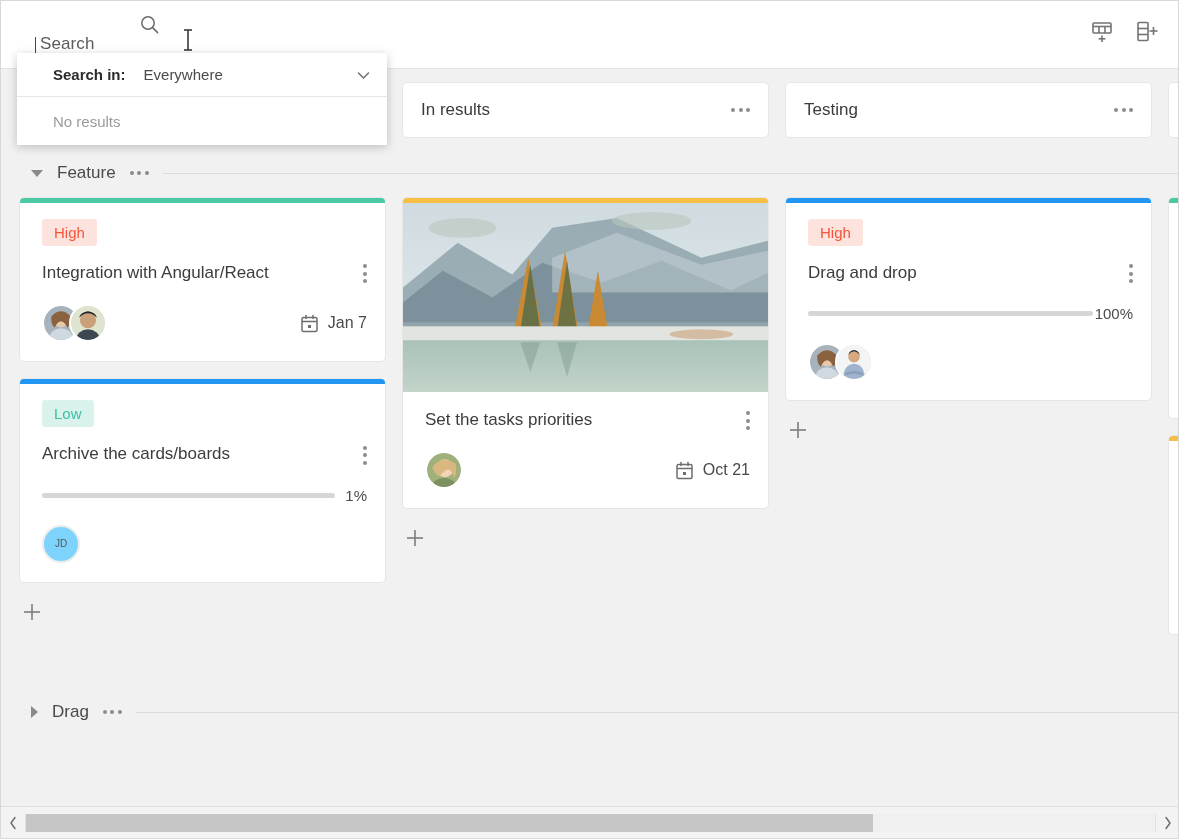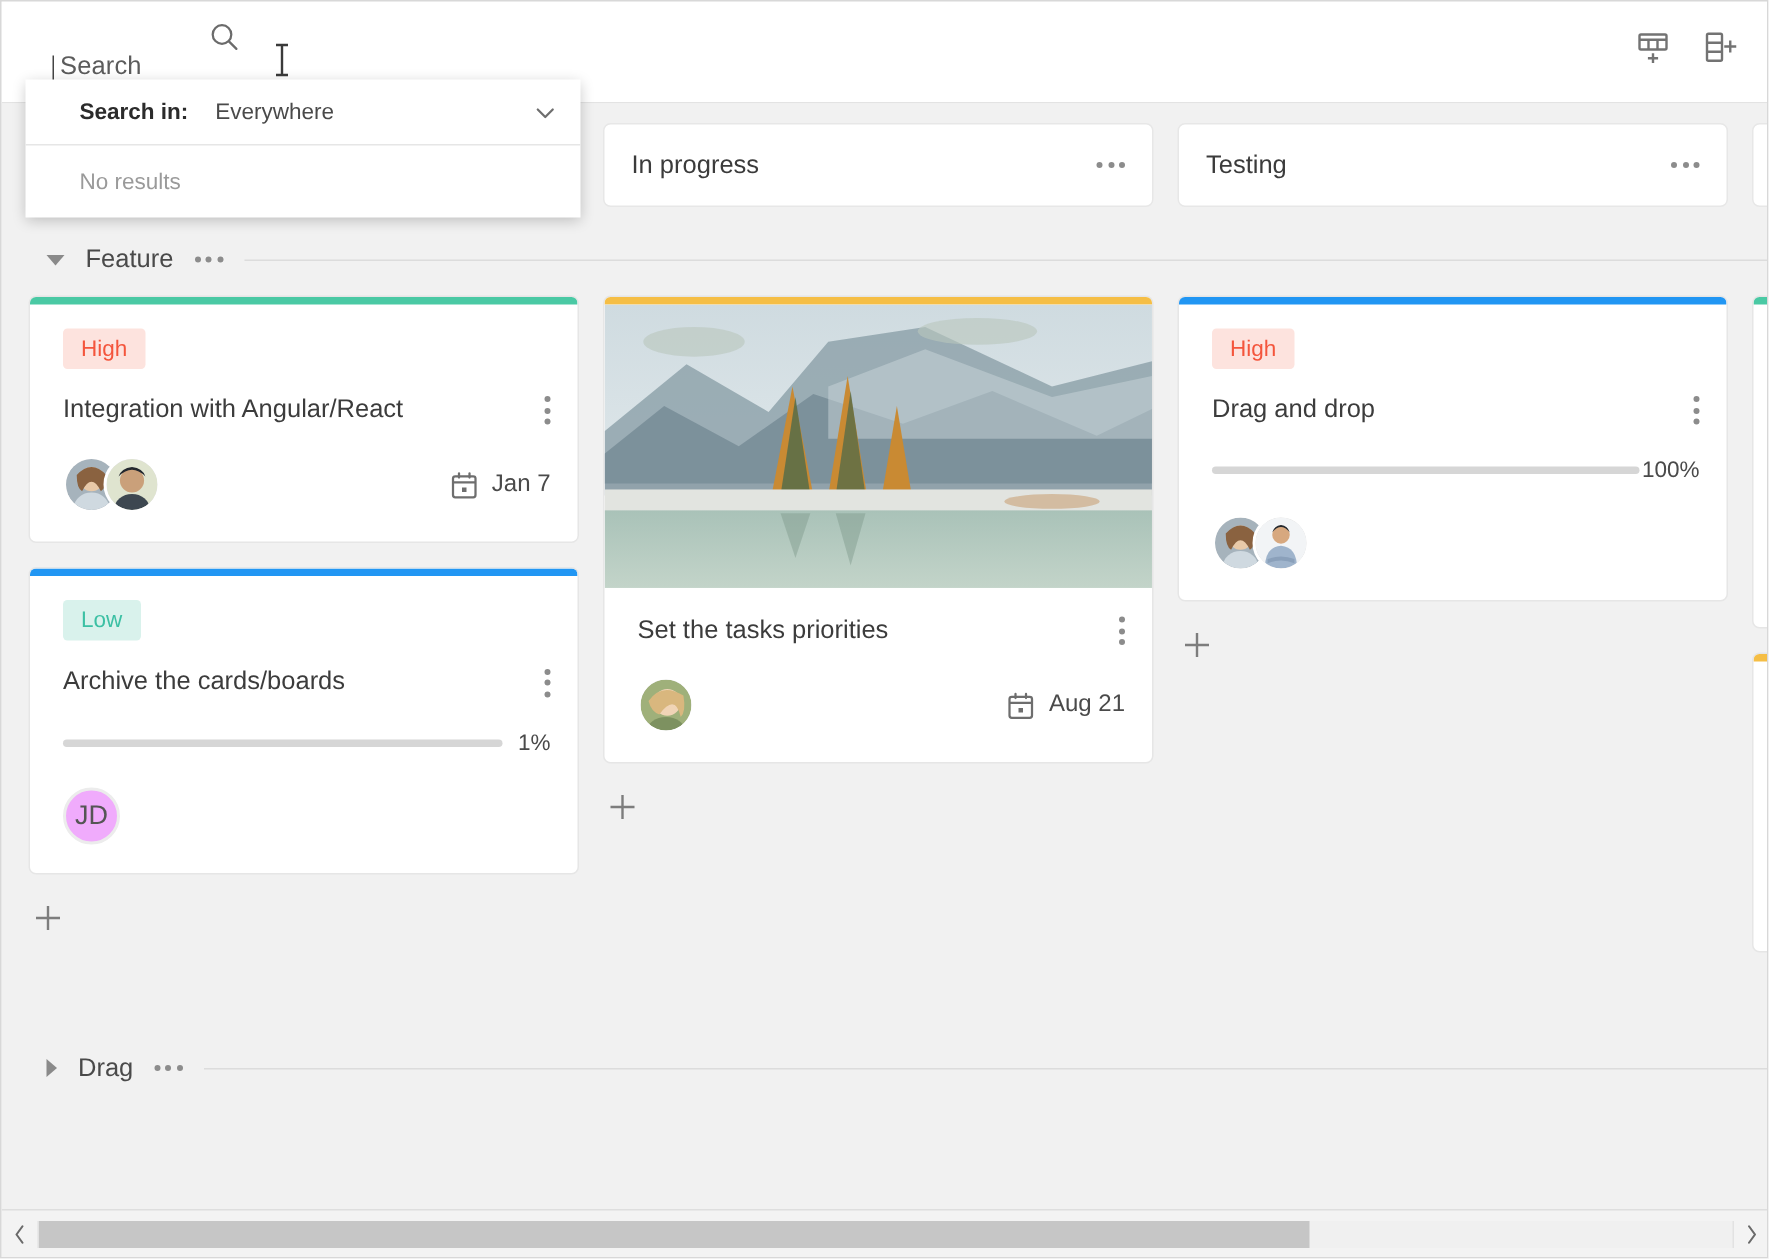--- a/index.html
+++ b/index.html
@@ -192,21 +192,21 @@
   .avatars { display: flex; align-items: center; }
   .avatar {
     width: 38px; height: 38px; border-radius: 50%;
     border: 2px solid #ffffff; overflow: hidden; position: relative;
     background: #e4e4e4;
     flex: 0 0 auto;
   }
   .avatar + .avatar { margin-left: -11px; }
   .avatar.initials {
     display: flex; align-items: center; justify-content: center;
-    font-size: 18px; color: #555; background: #f0abfc; border-color: #ececec; text-align: center;
+    font-size: 10px; color: #555; background: #7dd3fc; border-color: #ececec; text-align: center;
   }
   .avatar svg { display: block; width: 100%; height: 100%; }
 
   .due {
     display: flex; align-items: center; gap: 9px;
     font-size: 16px; color: #4a4a4a;
   }
   .cal-icon { width: 19px; height: 19px; }
 
   .card-image { width: 100%; height: 190px; display: block; }
@@ -307,21 +307,21 @@
     <div class="columns-header">
       <div class="col-head">
         <span class="col-head-title">Backlog</span>
         <span class="dots-h">
           <i></i>
             <i></i>
             <i></i>
         </span>
       </div>
       <div class="col-head">
-        <span class="col-head-title">In progress</span>
+        <span class="col-head-title">In results</span>
         <span class="dots-h">
           <i></i>
             <i></i>
             <i></i>
         </span>
       </div>
       <div class="col-head">
         <span class="col-head-title">Testing</span>
         <span class="dots-h">
           <i></i>
@@ -517,21 +517,21 @@
               <div class="due">
                 <span class="cal-icon">
                   <svg viewBox="0 0 19 19" fill="none">
                     <rect x="2" y="3.5" width="15" height="14" rx="1.5" stroke="#6e6e6e" stroke-width="1.5"></rect>
                     <line x1="2" y1="7.5" x2="17" y2="7.5" stroke="#6e6e6e" stroke-width="1.5"></line>
                     <line x1="6" y1="1.6" x2="6" y2="4.4" stroke="#6e6e6e" stroke-width="1.5" stroke-linecap="round"></line>
                     <line x1="13" y1="1.6" x2="13" y2="4.4" stroke="#6e6e6e" stroke-width="1.5" stroke-linecap="round"></line>
                     <rect x="8" y="11" width="3" height="3" fill="#6e6e6e"></rect>
                   </svg>
                 </span>
-                <span>Aug 21</span>
+                <span>Oct 21</span>
               </div>
             </div>
           </div>
         </div>
 
         <div class="add-card">
           <svg viewBox="0 0 26 26">
             <line x1="13" y1="5" x2="13" y2="21" stroke="#7d7d7d" stroke-width="1.6"></line>
             <line x1="5" y1="13" x2="21" y2="13" stroke="#7d7d7d" stroke-width="1.6"></line>
           </svg>

